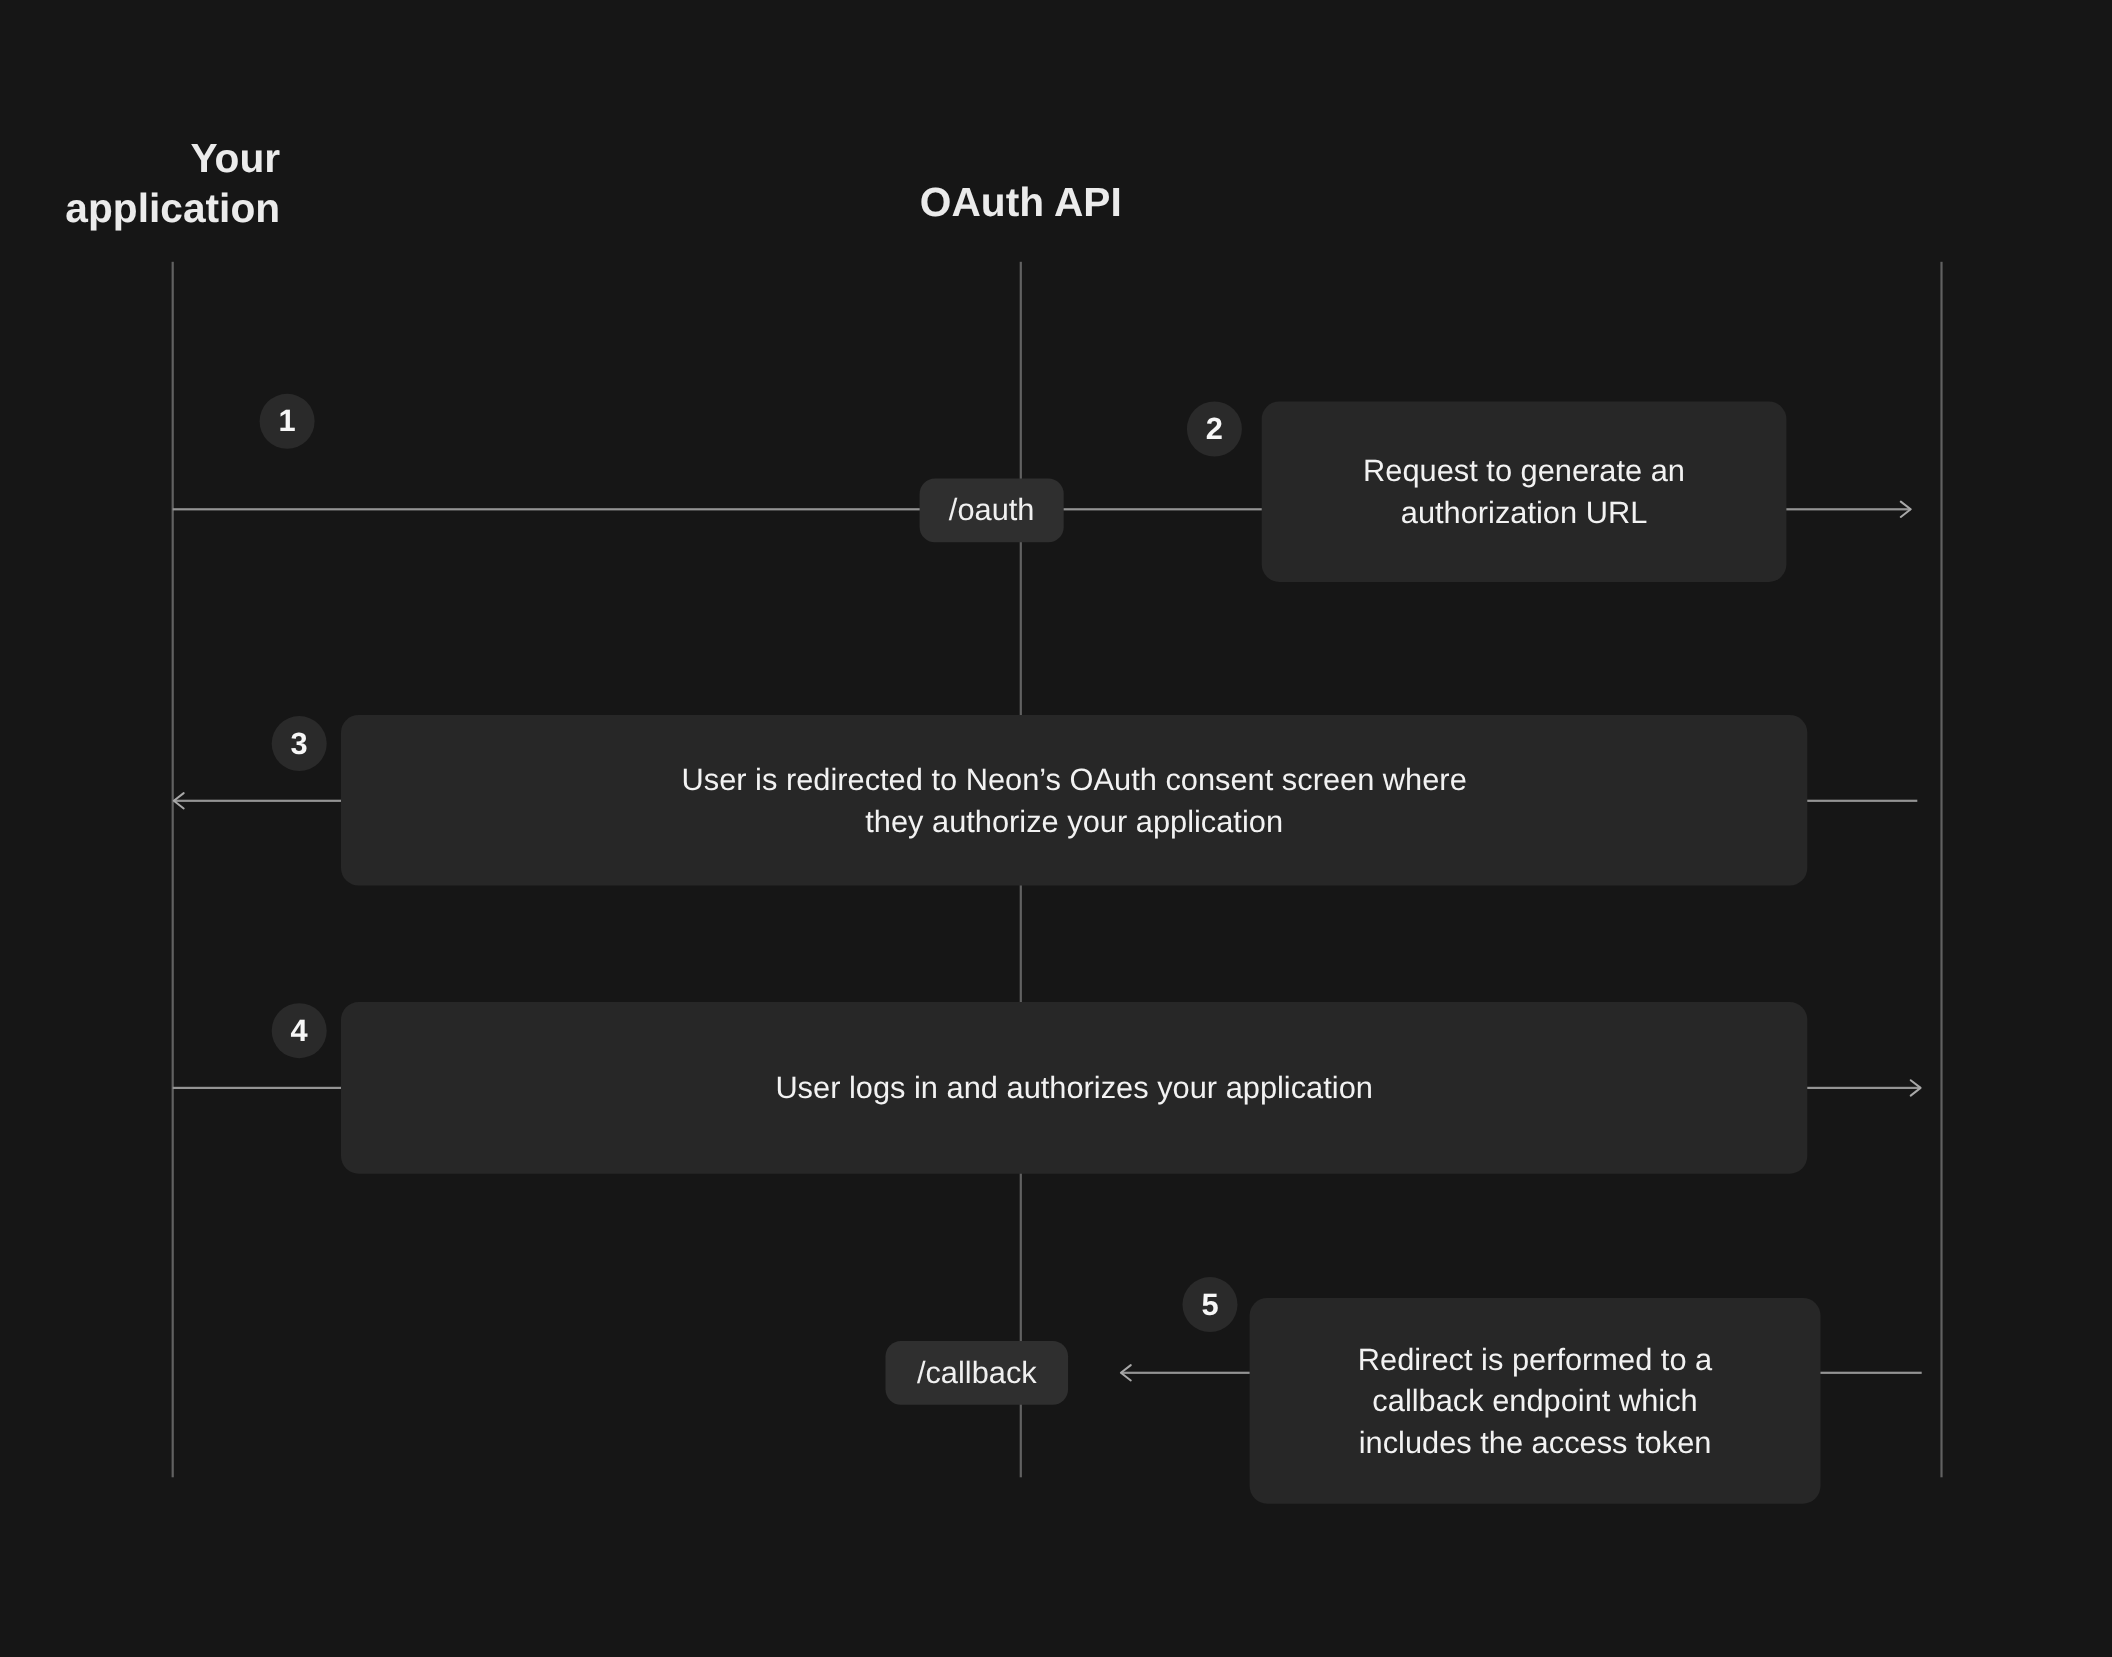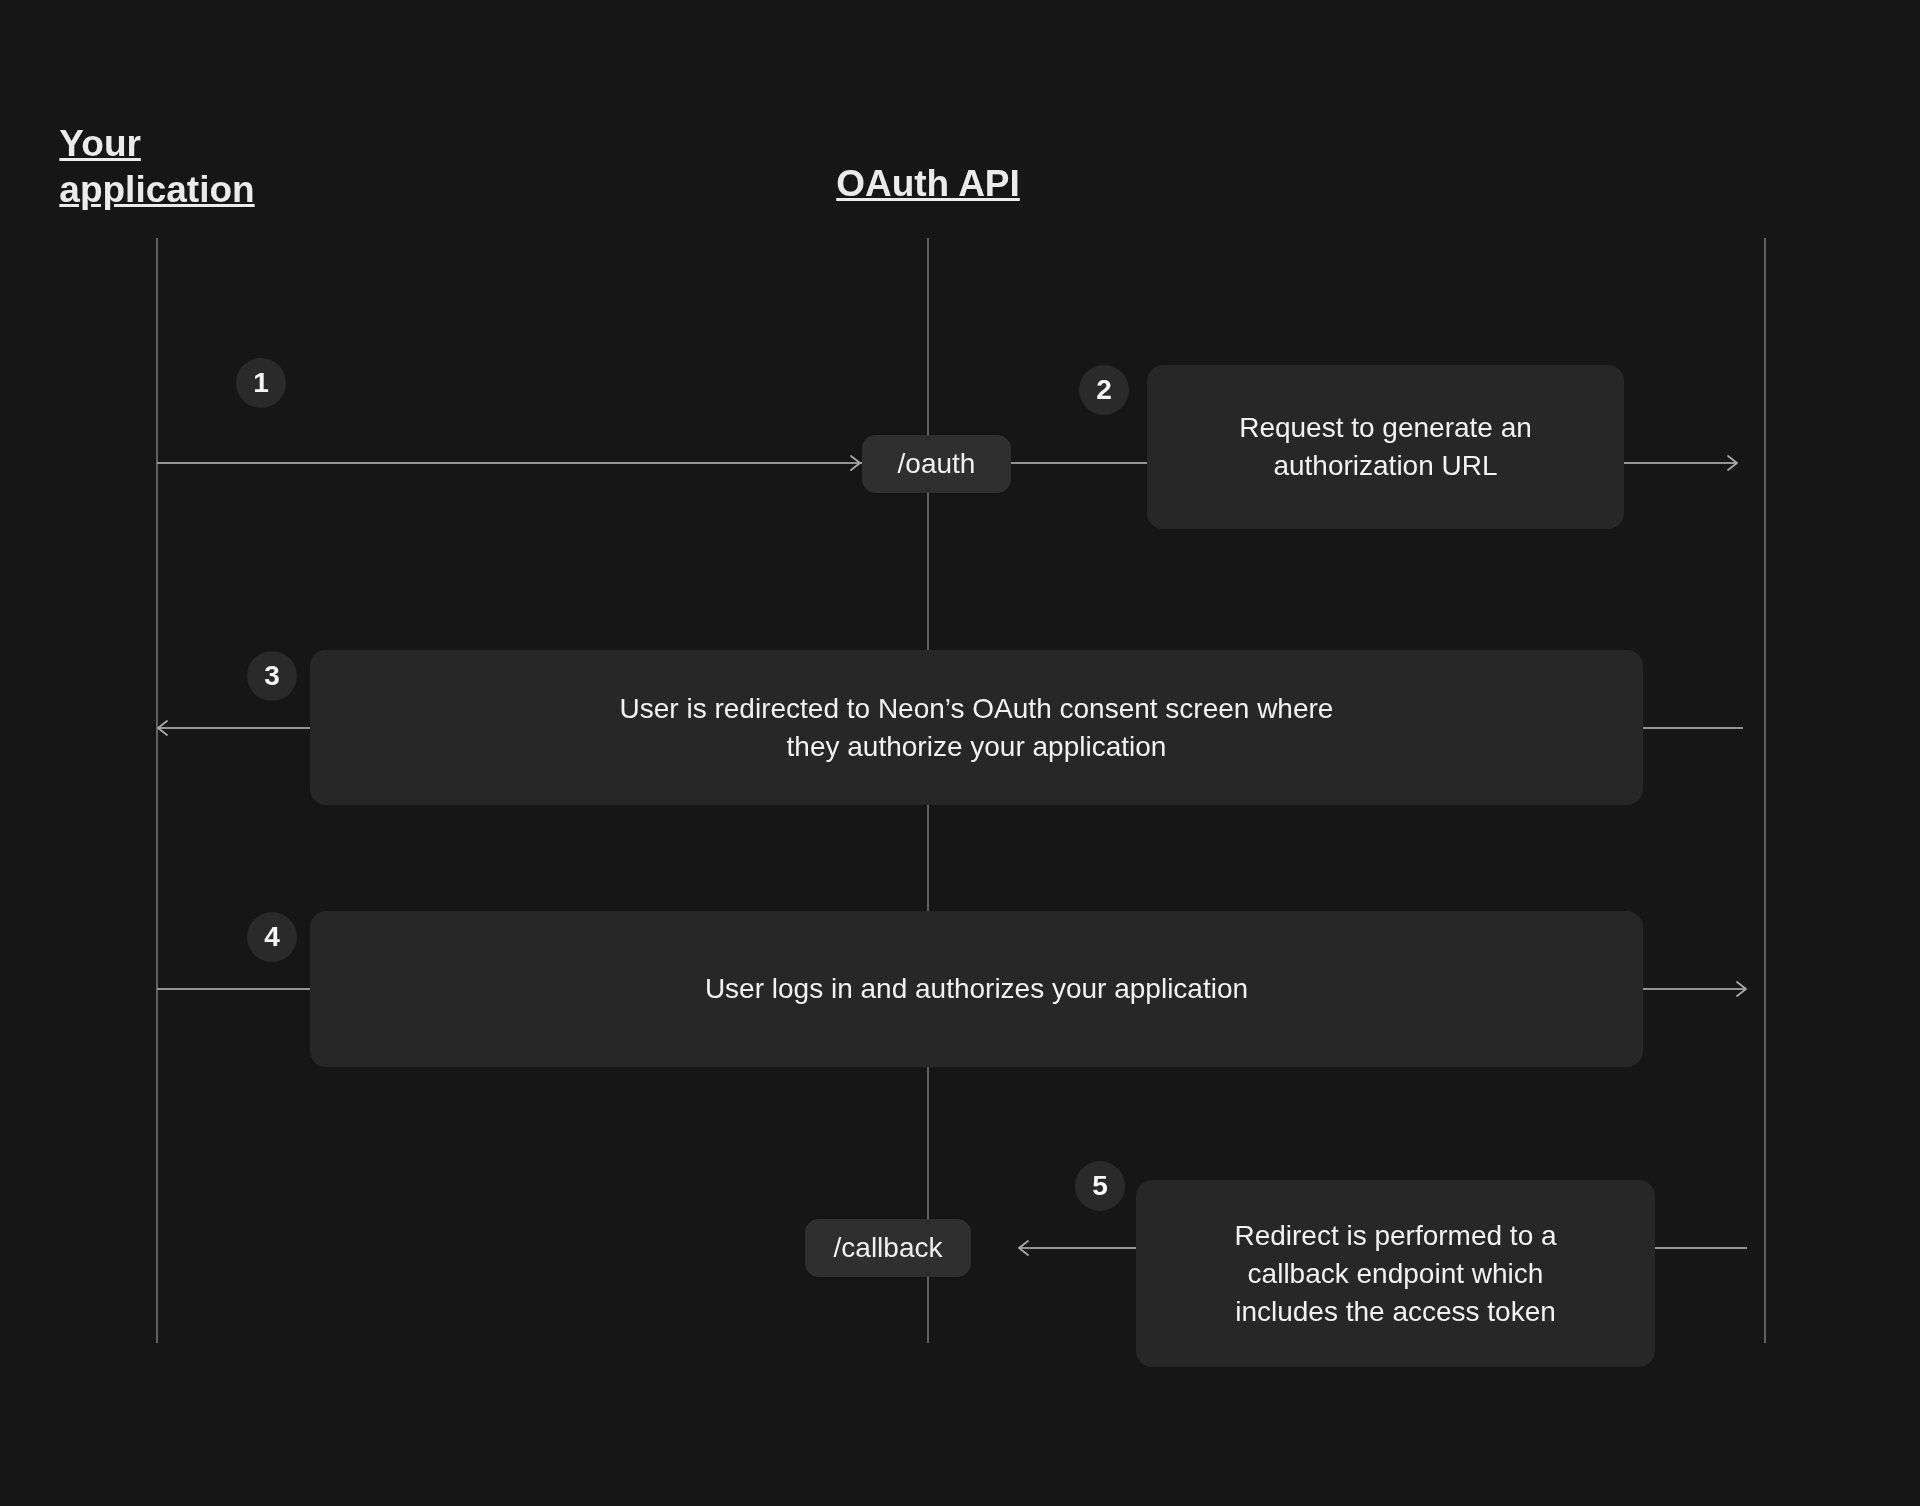--- a/index.html
+++ b/index.html
@@ -15,24 +15,23 @@
     font-family: "Liberation Sans", "DejaVu Sans", sans-serif;
     overflow: hidden;
   }
   .actor-label {
     position: absolute;
     transform: translateX(-50%);
     color: #ebebeb;
     font-size: 37px;
     line-height: 46px;
     font-weight: 700;
-    text-align: left;
+    text-align: right;
     white-space: pre-line;
     z-index: 5;
-    text-decoration: underline;
   }
   .lifeline {
     position: absolute;
     width: 2px;
     margin-left: -1px;
     background: #616161;
     z-index: 1;
   }
   .msg-line {
     position: absolute;
@@ -135,21 +134,21 @@
 
   <div class="box" style="left:1147px; top:365px; width:477px; height:164px;">Request to generate an
 authorization URL</div>
   <div class="box" style="left:310px; top:911px; width:1333px; height:156px;">User logs in and authorizes your application</div>
   <div class="box" style="left:310px; top:650px; width:1333px; height:155px;">User is redirected to Neon’s OAuth consent screen where
 they authorize your application</div>
   <div class="box" style="left:1136px; top:1160px; width:519px; height:187px;margin-top:20px;">Redirect is performed to a
 callback endpoint which
 includes the access token</div>
 
-  <div class="pill" style="left:862px; top:435px; width:149px; height:58px;">/oauth</div>
+  <div class="pill" style="left:836px; top:435px; width:131px; height:58px;">/oauth</div>
   <div class="pill" style="left:805px; top:1219px; width:166px; height:58px;">/callback</div>
 
   <div class="badge" style="left:236px; top:358px;">1</div>
   <div class="badge" style="left:1079px; top:365px;">2</div>
   <div class="badge" style="left:247px; top:651px;">3</div>
   <div class="badge" style="left:247px; top:912px;">4</div>
   <div class="badge" style="left:1075px; top:1161px;">5</div>
 
 </div>
 

